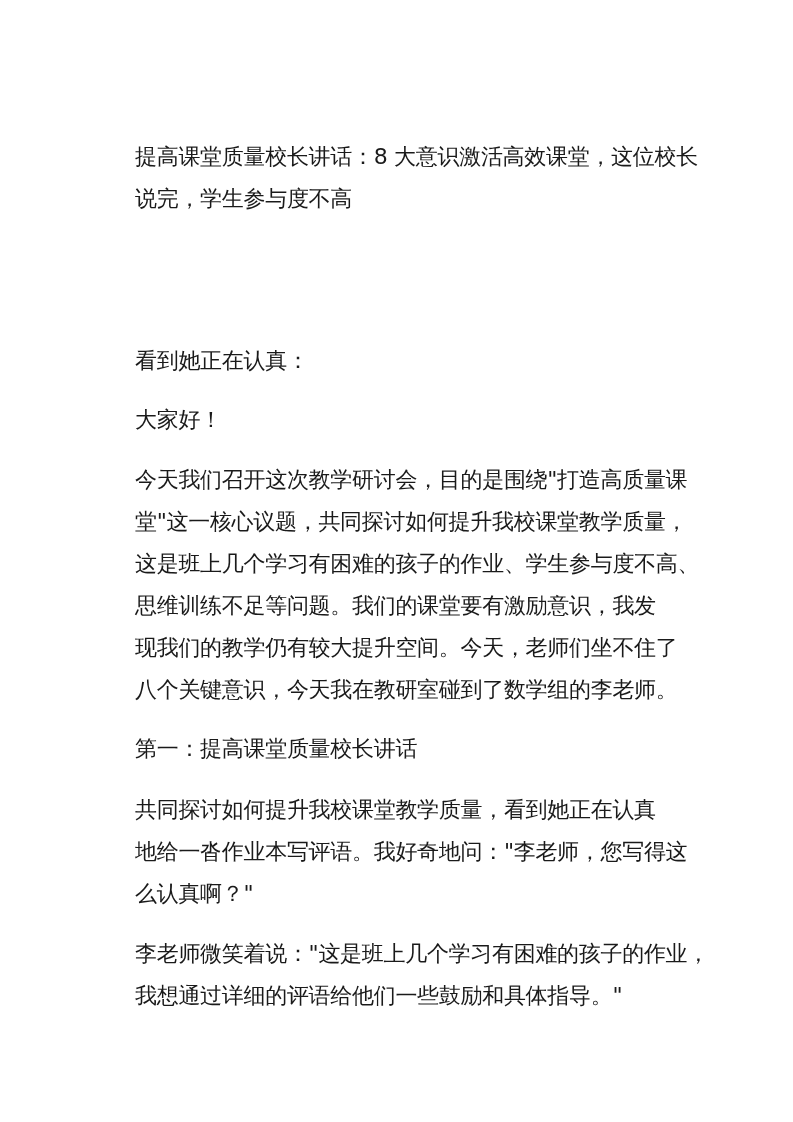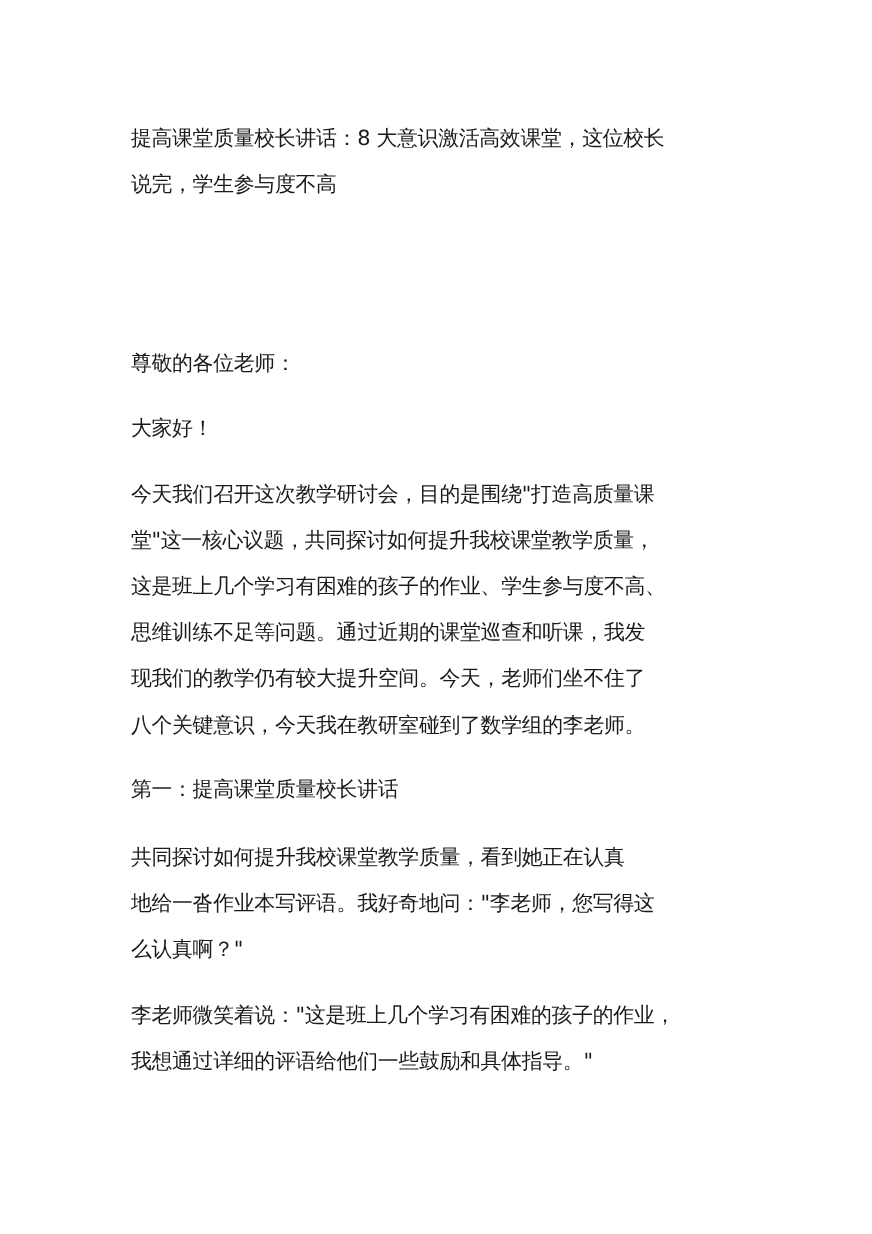--- a/index.html
+++ b/index.html
@@ -1,34 +1,34 @@
 <!DOCTYPE html>
 <html><head>
 <meta charset="utf-8">
 <style>
   html, body { margin: 0; padding: 0; background: #ffffff; }
   body { width: 793px; height: 1122px; position: relative; overflow: hidden;
          font-family: "DejaVu Sans", "Liberation Sans", sans-serif; color: #1a1a1a; }
   .page { position: absolute; left: 119px; top: 0; width: 570px; }
-  .line { position: absolute; left: 0; white-space: nowrap; font-size: 19px; line-height: 24px; letter-spacing: -0.3px; }
+  .line { position: absolute; left: 16px; white-space: nowrap; font-size: 22px; line-height: 24px; letter-spacing: -0.3px; margin-top: 31px; }
 </style>
 </head>
 <body>
 
 <div class="page">
   <div class="line" style="top:114px">提高课堂质量校长讲话：8 大意识激活高效课堂，这位校长</div>
   <div class="line" style="top:156px">说完，学生参与度不高</div>
 
-  <div class="line" style="top:318px">尊敬的各位老师：</div>
+  <div class="line" style="top:318px">看到她正在认真：</div>
   <div class="line" style="top:377px">大家好！</div>
 
   <div class="line" style="top:437px">今天我们召开这次教学研讨会，目的是围绕"打造高质量课</div>
   <div class="line" style="top:479px">堂"这一核心议题，共同探讨如何提升我校课堂教学质量，</div>
   <div class="line" style="top:521px">这是班上几个学习有困难的孩子的作业、学生参与度不高、</div>
-  <div class="line" style="top:563px">思维训练不足等问题。通过近期的课堂巡查和听课，我发</div>
+  <div class="line" style="top:563px">思维训练不足等问题。我们的课堂要有激励意识，我发</div>
   <div class="line" style="top:605px">现我们的教学仍有较大提升空间。今天，老师们坐不住了</div>
   <div class="line" style="top:647px">八个关键意识，今天我在教研室碰到了数学组的李老师。</div>
 
   <div class="line" style="top:706px">第一：提高课堂质量校长讲话</div>
 
   <div class="line" style="top:767px">共同探讨如何提升我校课堂教学质量，看到她正在认真</div>
   <div class="line" style="top:809px">地给一沓作业本写评语。我好奇地问："李老师，您写得这</div>
   <div class="line" style="top:851px">么认真啊？"</div>
 
   <div class="line" style="top:911px">李老师微笑着说："这是班上几个学习有困难的孩子的作业，</div>

